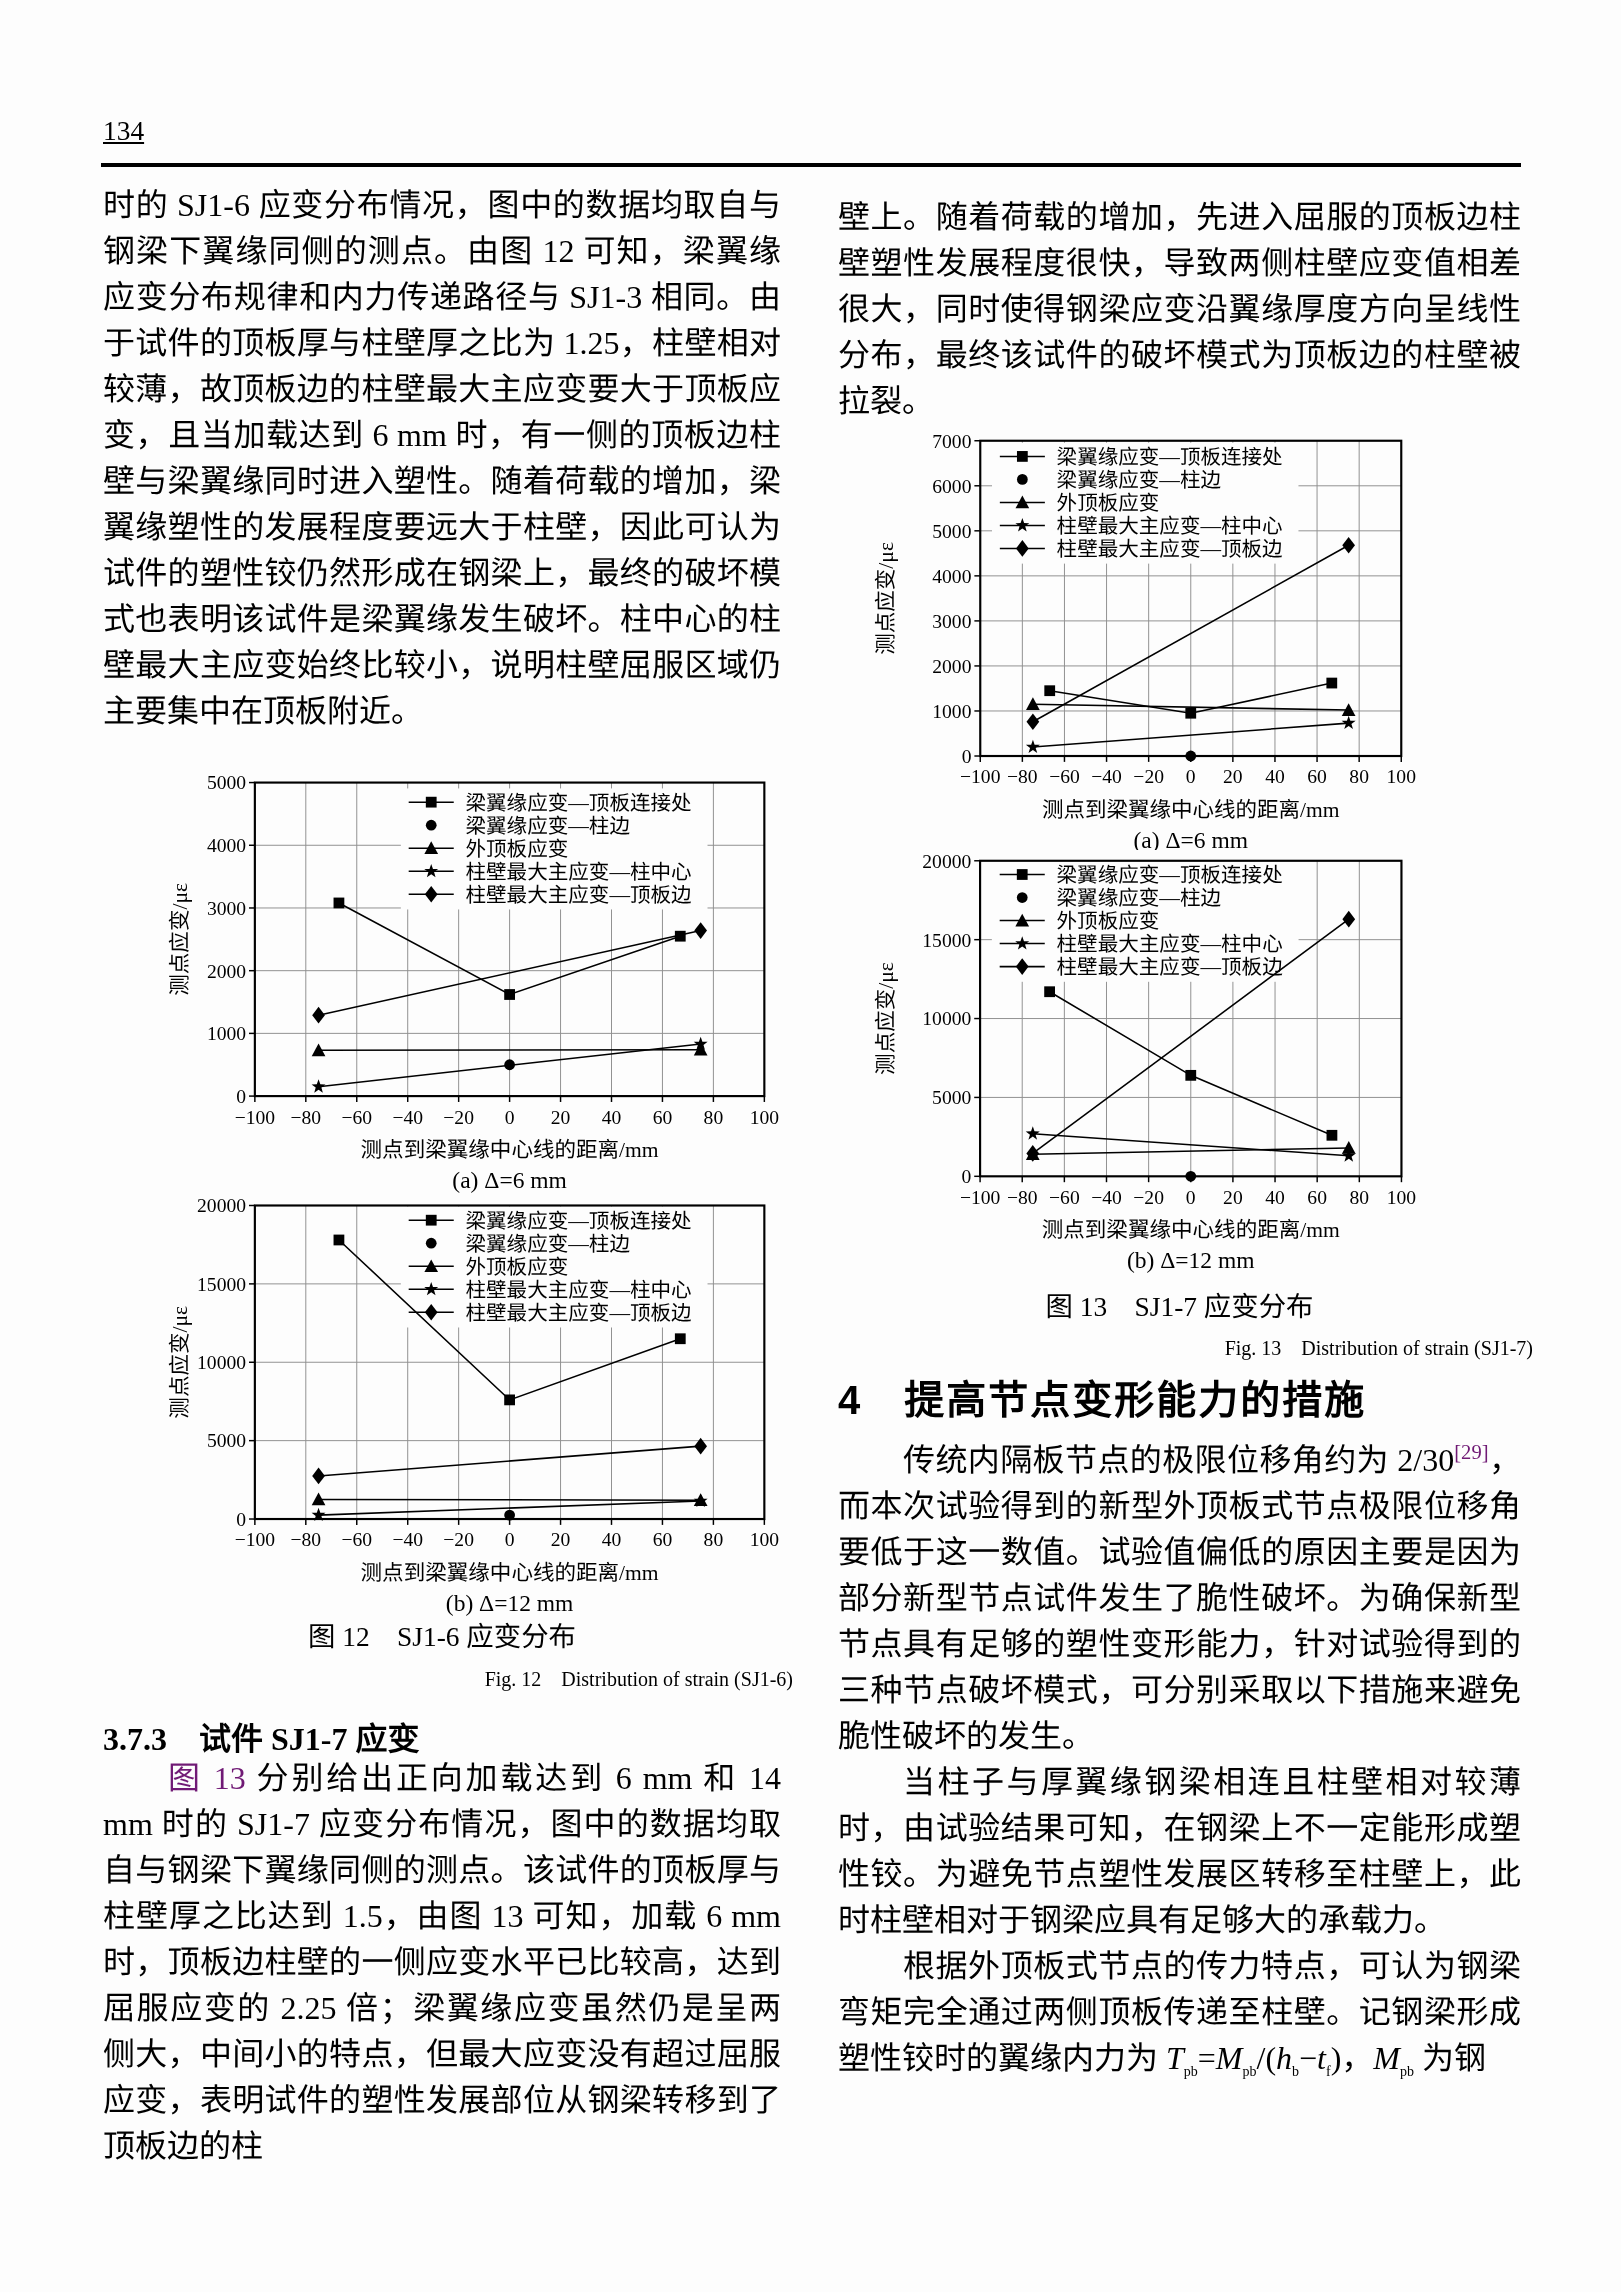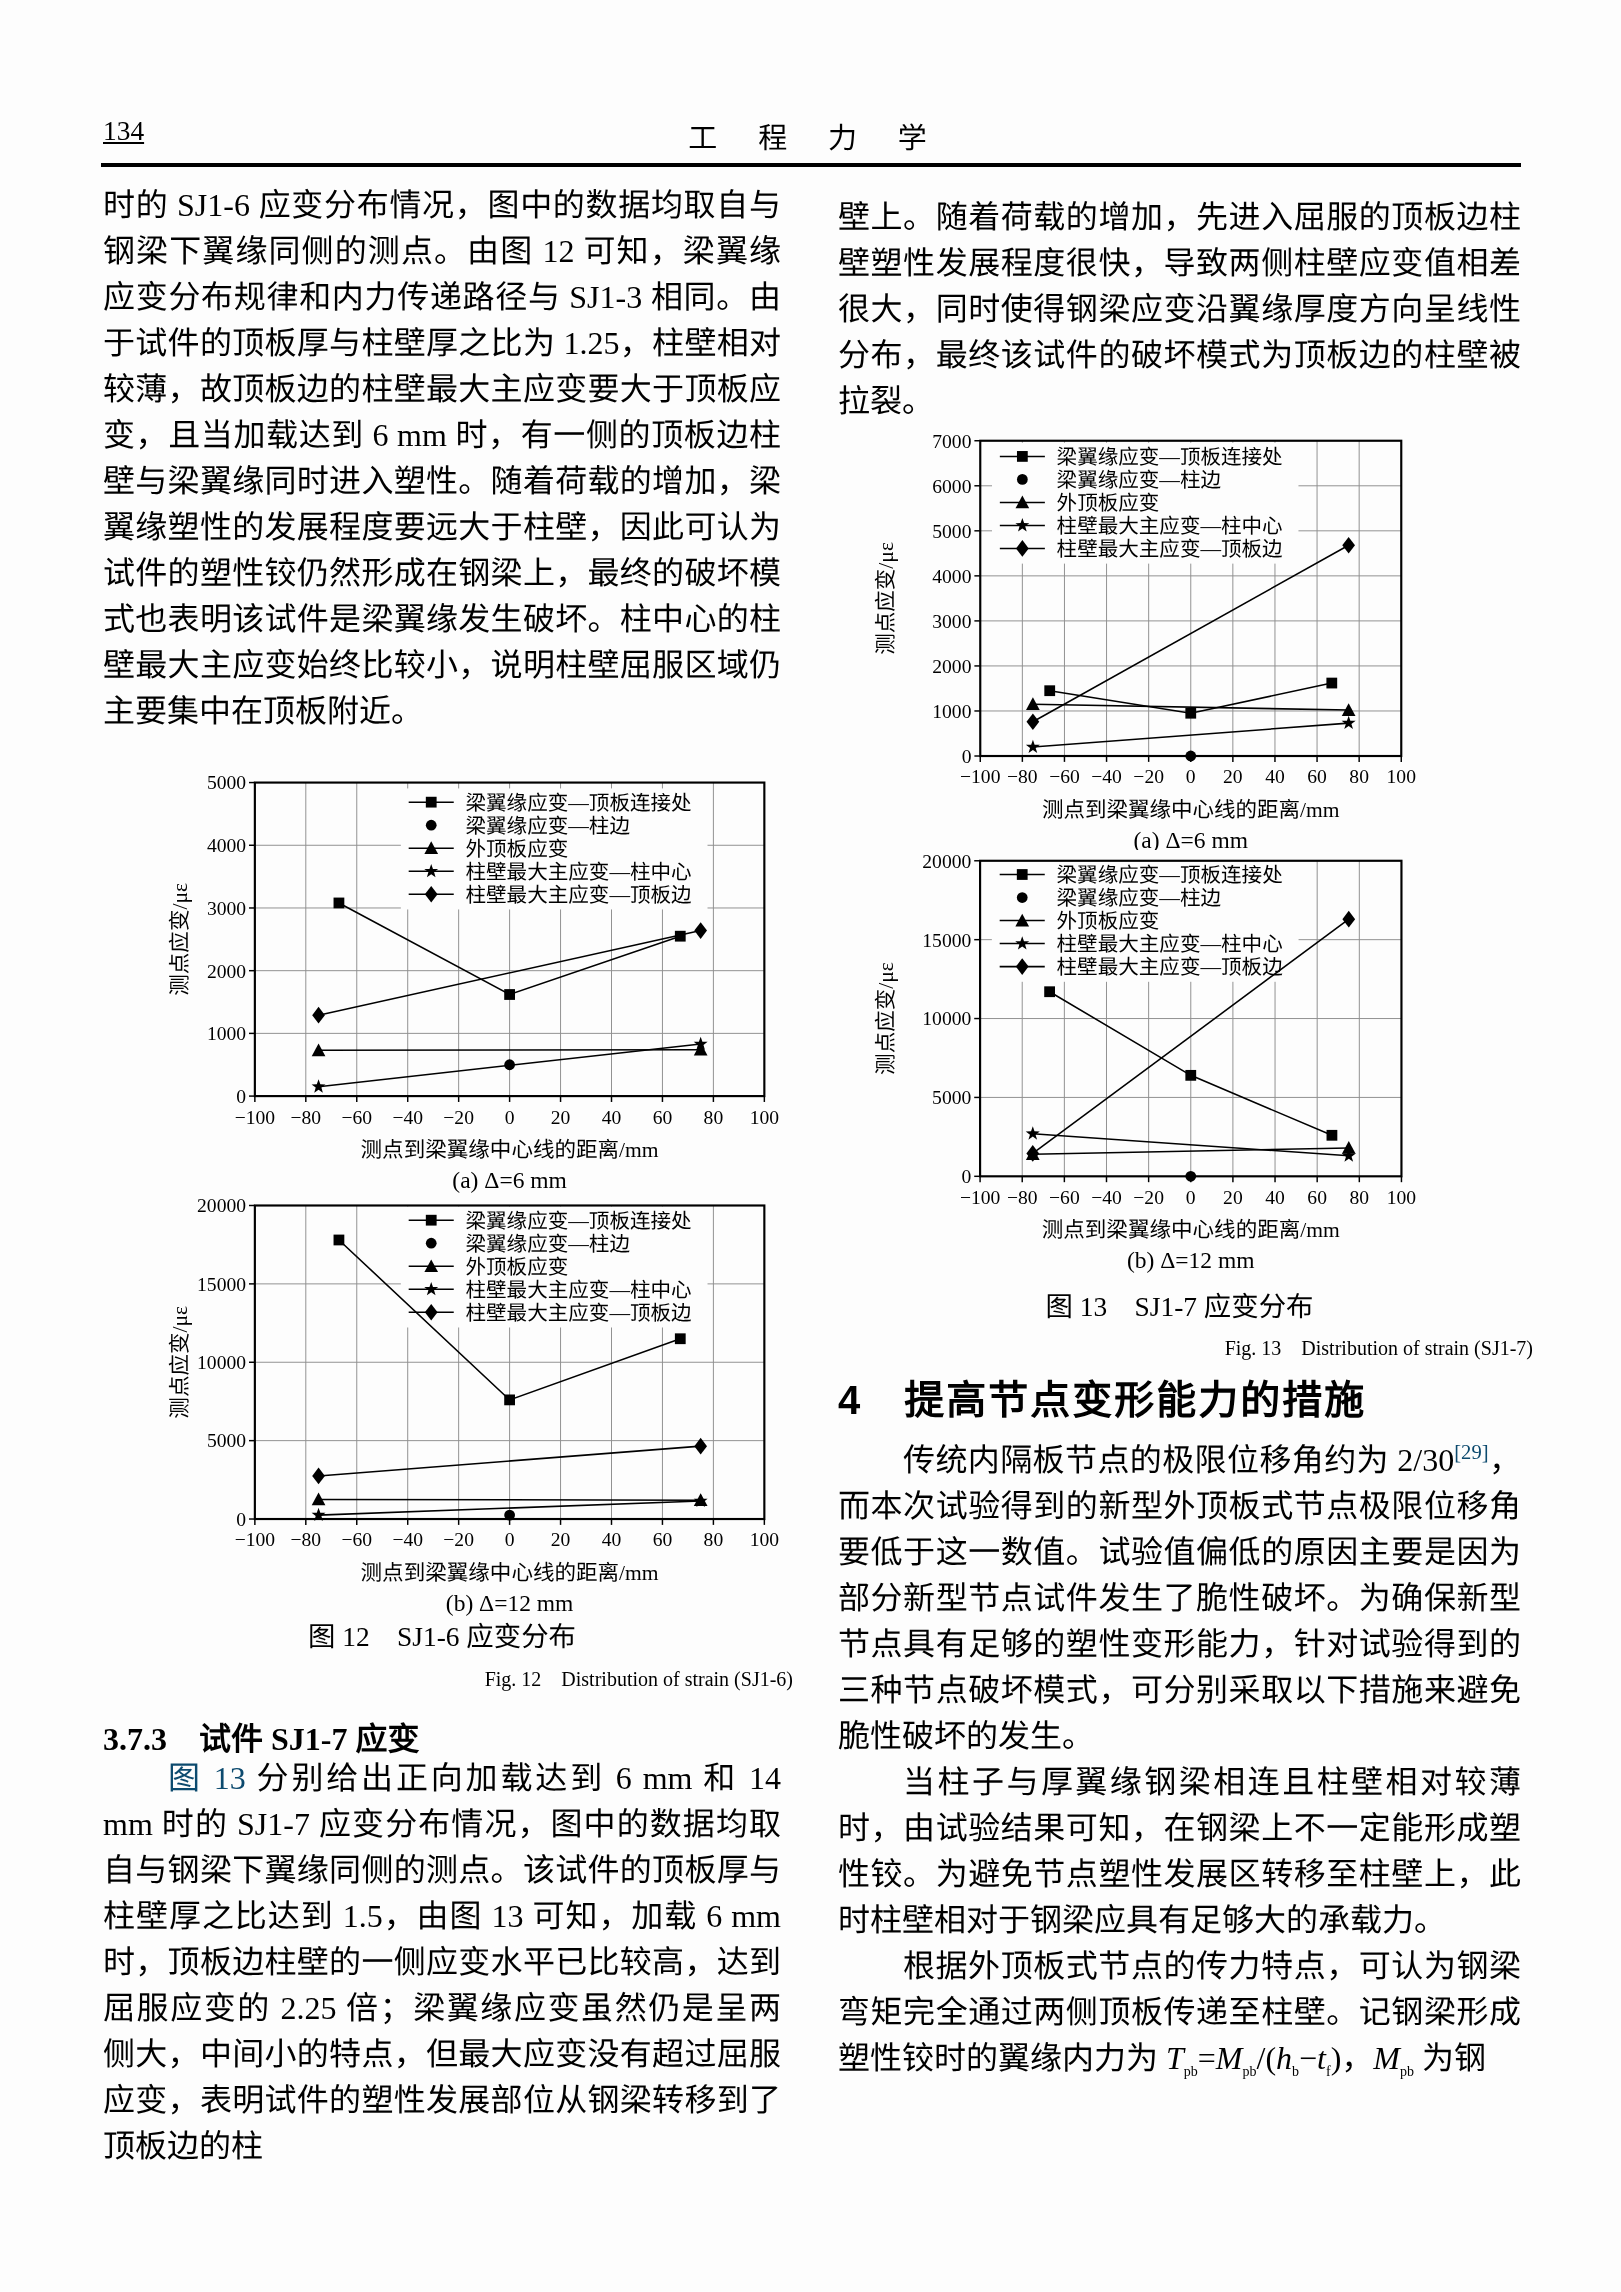--- a/index.html
+++ b/index.html
@@ -21,34 +21,33 @@
     text-justify:inter-character;margin:0;
   }
   .indent{text-indent:65px;}
   .sec-heading{font-size:32px;font-weight:bold;margin:0;}
   .sec4-heading{
     font-family:"Liberation Sans","DejaVu Sans",sans-serif;
     font-size:40px;font-weight:bold;margin:0;letter-spacing:2px;
   }
   .figcap{font-size:27.4px;text-align:center;margin:0;}
   .figcap-en{font-size:20px;text-align:right;margin:12px;}
-  .link{color:#0c4a6e;}
+  .link{color:#701a75;}
   sup{font-size:20.6px;line-height:0;}
   sub{font-size:14px;line-height:0;vertical-align:-6.9px;}
   .it{font-style:italic;}
   .fig{position:absolute;}
   svg text{font-family:"Liberation Serif","DejaVu Serif",serif;fill:#000;}
 </style>
 </head>
 <body>
 
 <div class="page">
 
   <div class="abs pagenum" style="left:103px;top:116px;text-decoration:underline;">134</div>
-  <div class="abs jtitle" style="left:0;right:0;top:114px;">工　程　力　学</div>
   <div class="abs rule" style="left:101px;top:163px;width:1420px;height:3.9px;"></div>
 
   <div class="abs" style="left:103px;top:182px;width:678px;">
     <p class="body-par">时的 SJ1-6 应变分布情况，图中的数据均取自与钢梁下翼缘同侧的测点。由图 12 可知，梁翼缘应变分布规律和内力传递路径与 SJ1-3 相同。由于试件的顶板厚与柱壁厚之比为 1.25，柱壁相对较薄，故顶板边的柱壁最大主应变要大于顶板应变，且当加载达到 6 mm 时，有一侧的顶板边柱壁与梁翼缘同时进入塑性。随着荷载的增加，梁翼缘塑性的发展程度要远大于柱壁，因此可认为试件的塑性铰仍然形成在钢梁上，最终的破坏模式也表明该试件是梁翼缘发生破坏。柱中心的柱壁最大主应变始终比较小，说明柱壁屈服区域仍主要集中在顶板附近。</p>
   </div>
 
   <div class="fig" style="left:103px;top:755px;width:678px;height:449px;"><svg width="678" height="449" viewBox="0 0 692 458">
         <g>
           <line x1="207" y1="28" x2="207" y2="348" stroke="#8f8f8f" stroke-width="1"></line>
           <line x1="259" y1="28" x2="259" y2="348" stroke="#8f8f8f" stroke-width="1"></line>

